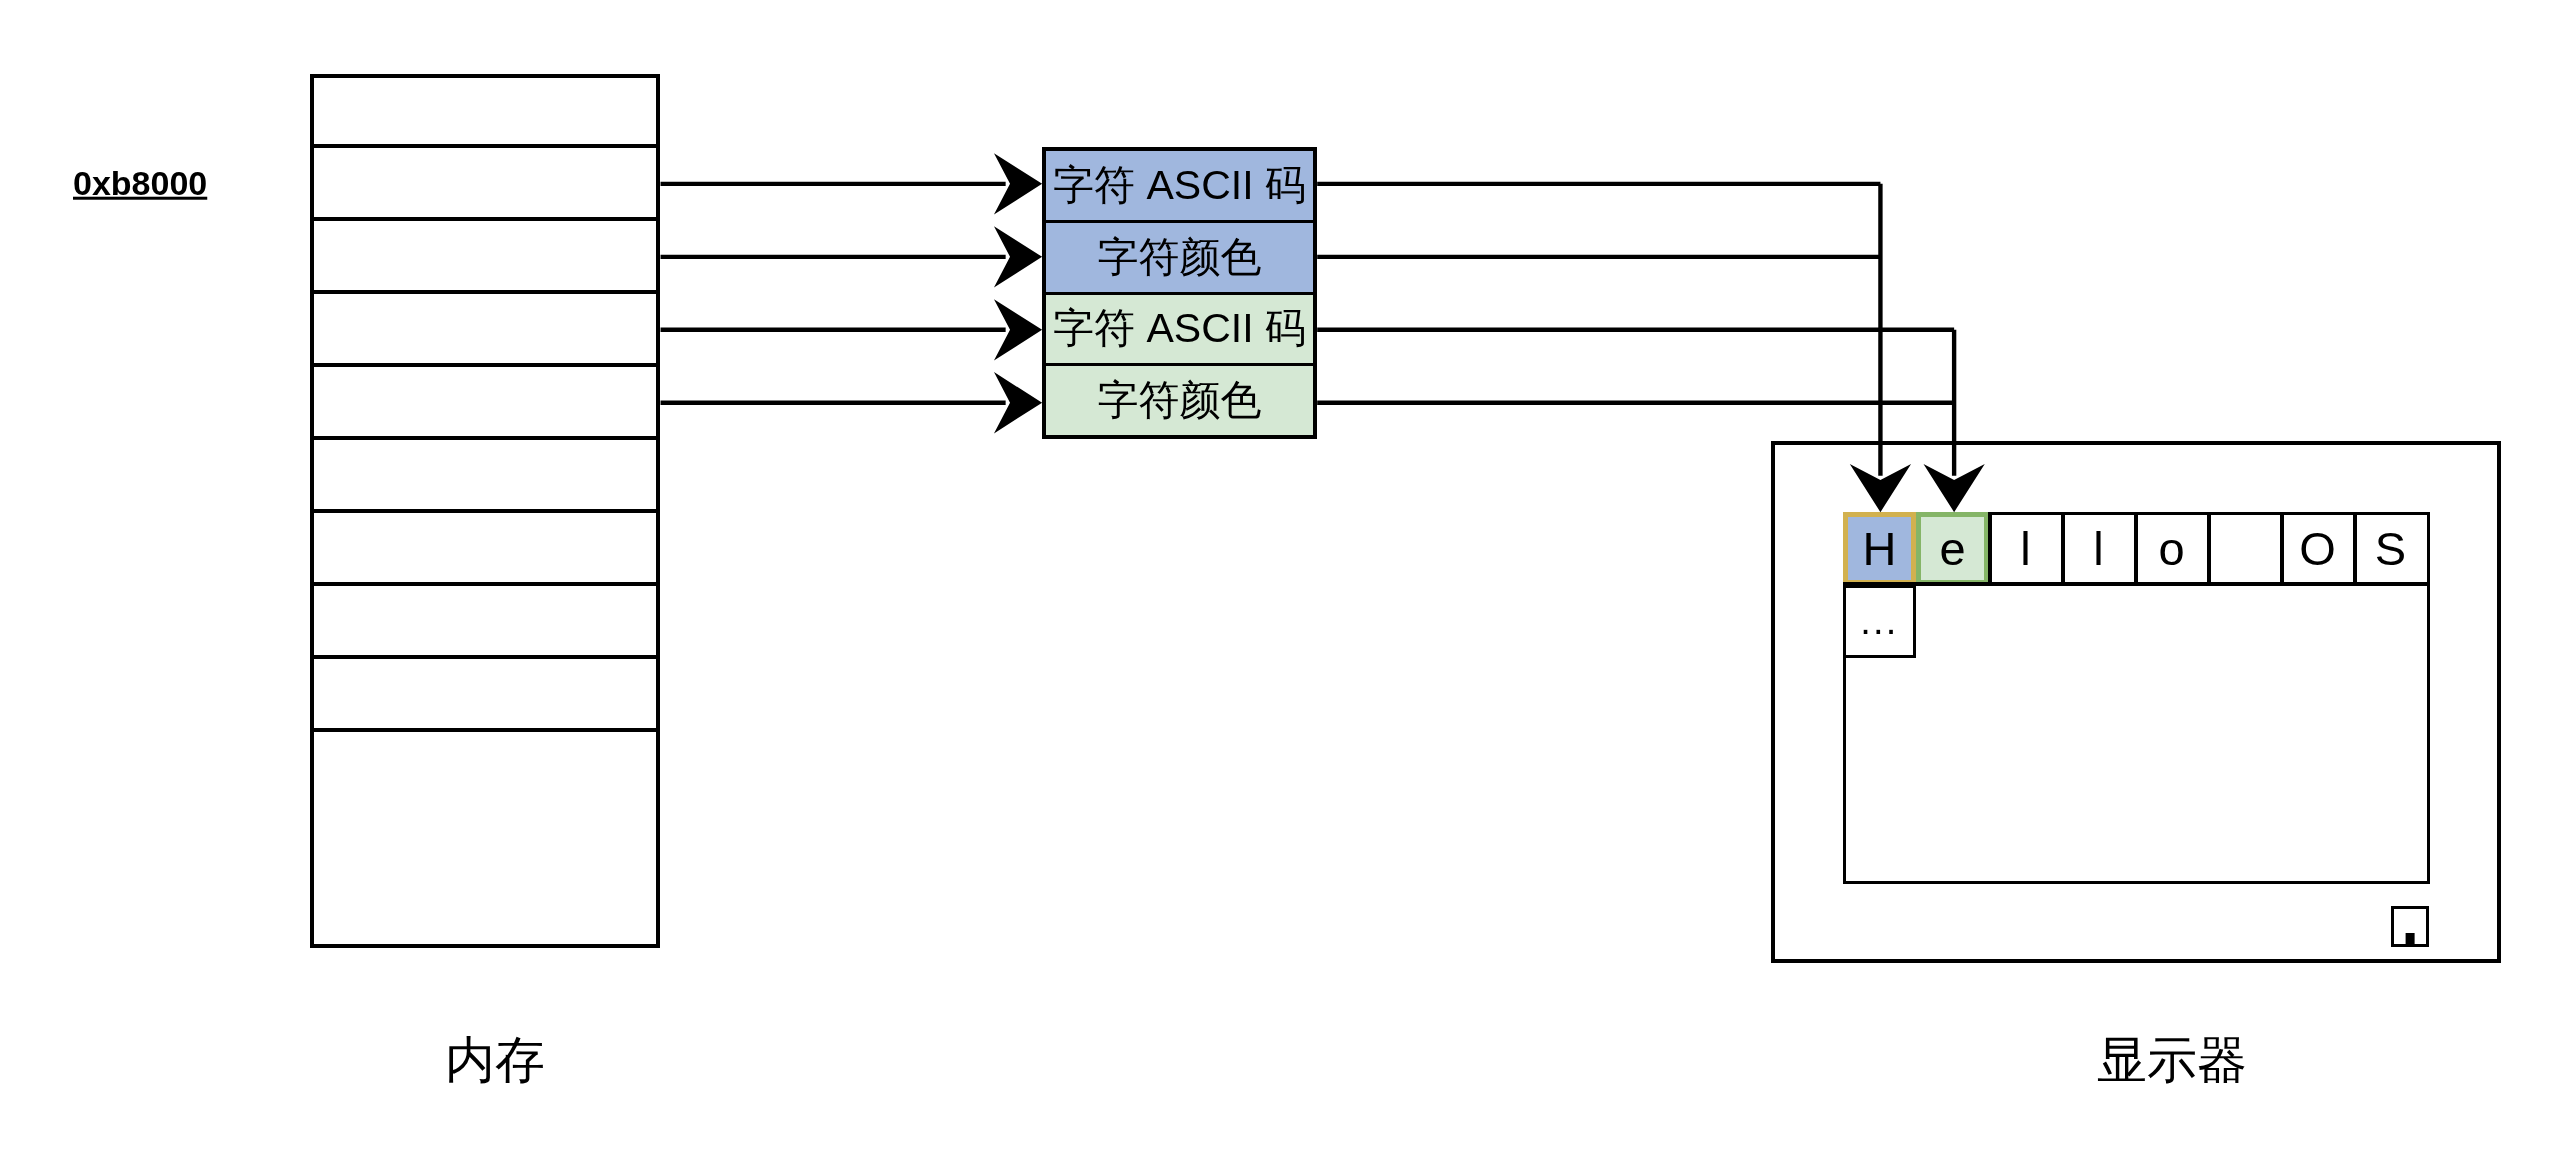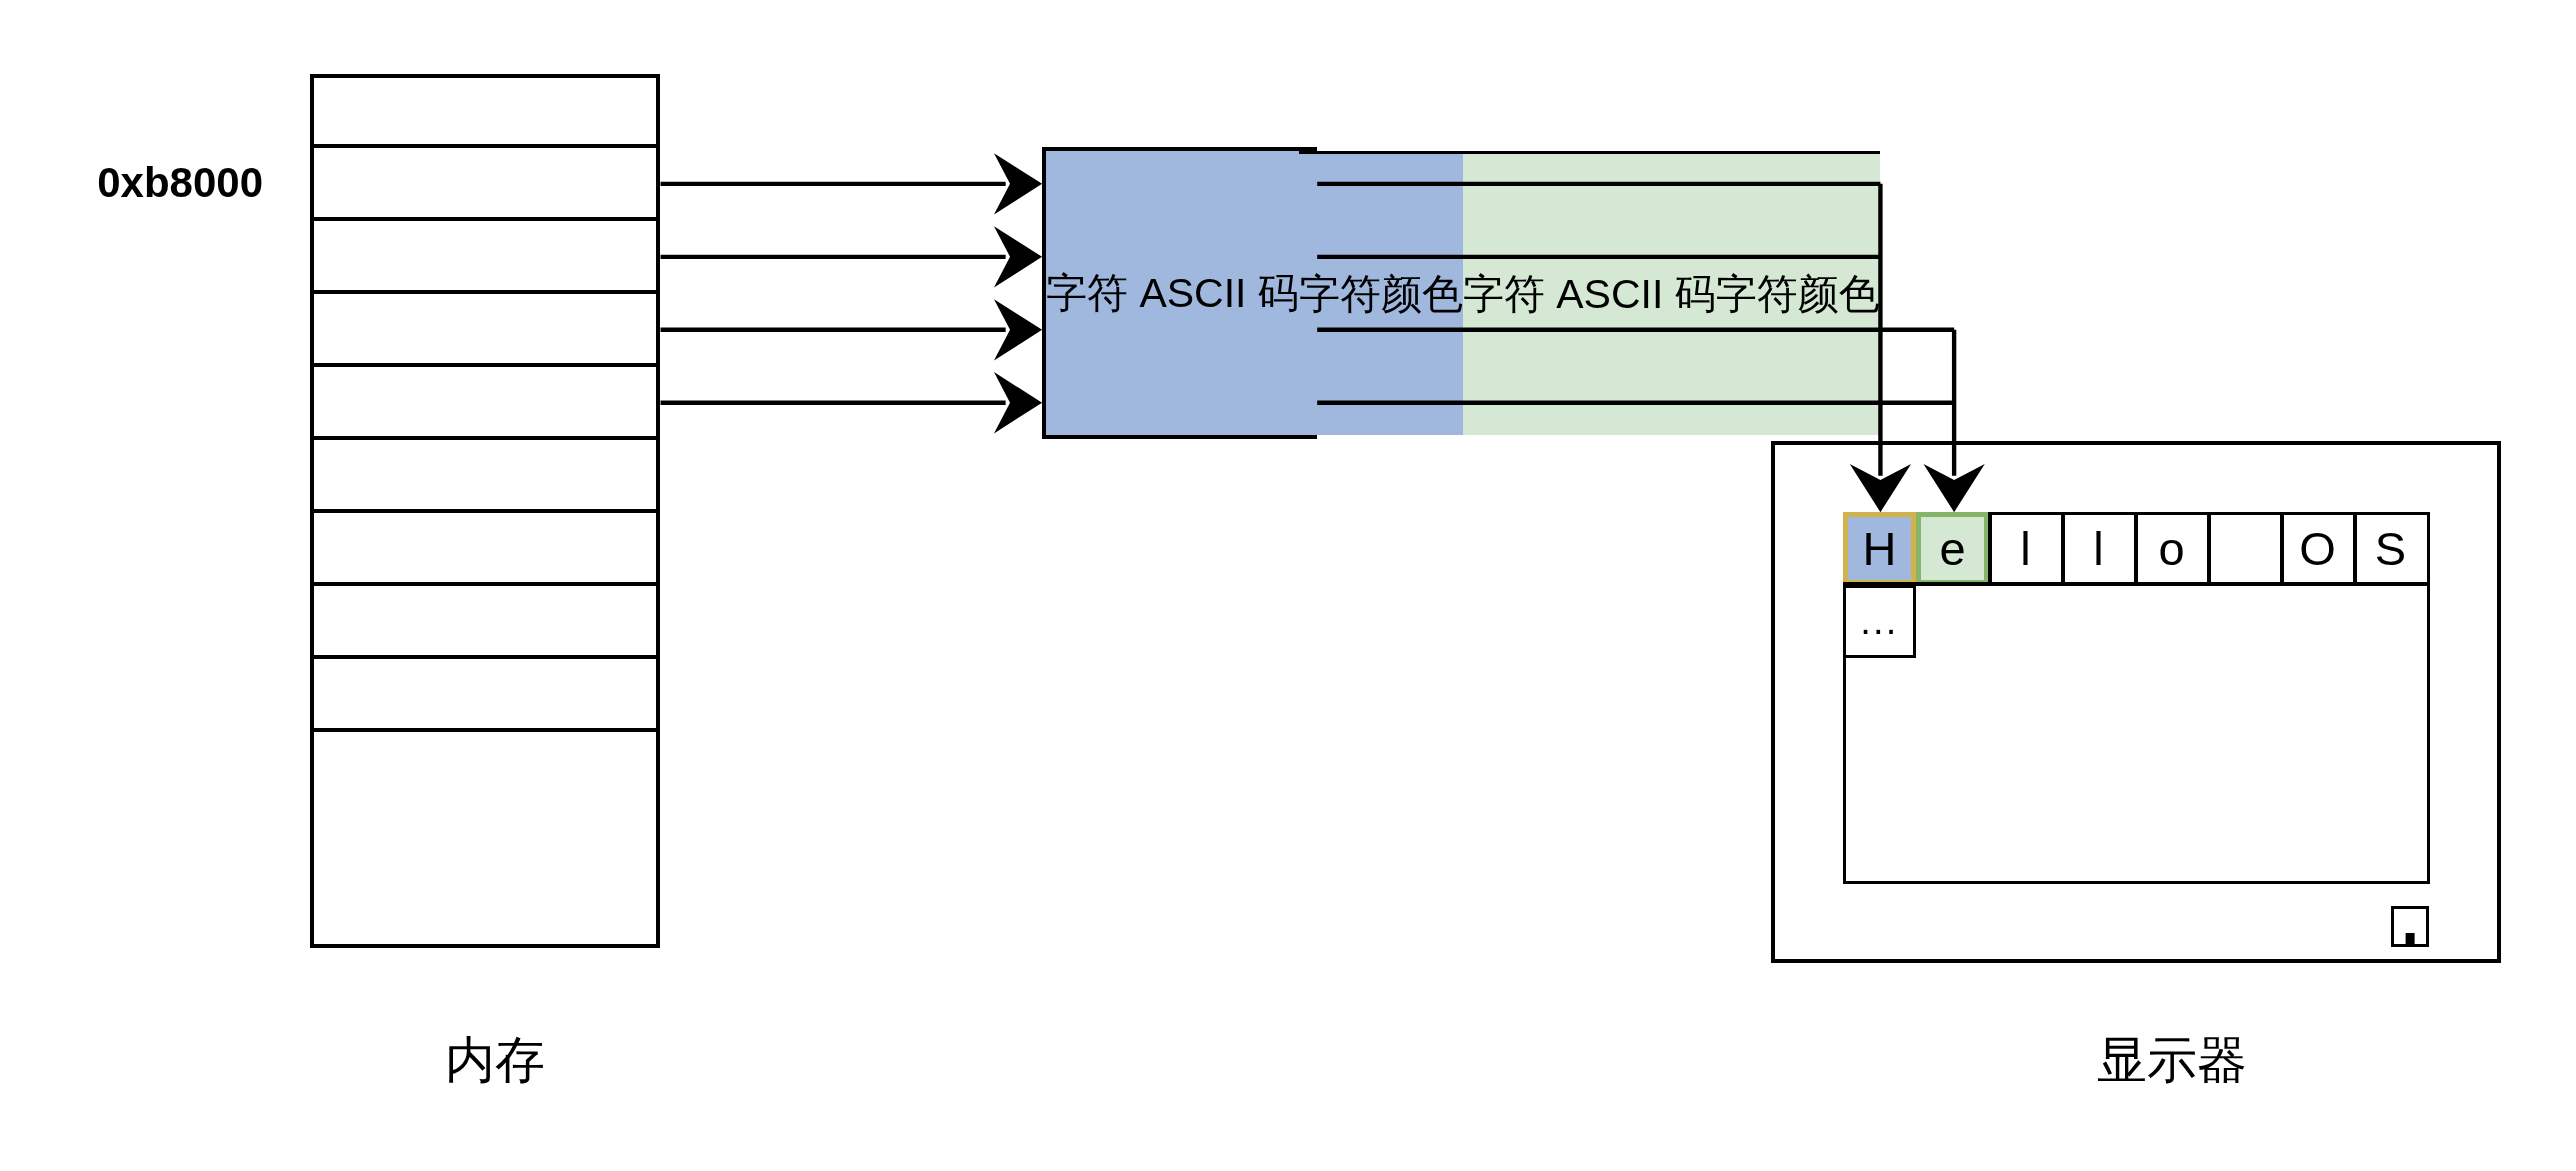--- a/index.html
+++ b/index.html
@@ -6,23 +6,23 @@
   .scene{
     position:relative;width:2576px;height:1171px;
     background:var(--background,#fff);
     font-family:"Liberation Sans","DejaVu Sans",sans-serif;
     color:#000;overflow:hidden;
   }
   .abs{position:absolute;box-sizing:border-box;}
   
   .memory-box{border:4.4px solid #000;background:#fff;}
   .mem-line{position:absolute;left:0;width:100%;height:4.4px;background:#000;}
-  .addr-label{font-size:42px;font-weight:bold;text-align:right;transform:translateY(-52%);white-space:nowrap;}
+  .addr-label{font-size:34px;font-weight:bold;text-align:left;transform:translateY(-52%);white-space:nowrap;text-decoration:underline;}
   
-  .vram{border:4.4px solid #000;display:flex;flex-direction:row;}
+  .vram{border:4.4px solid #000;display:flex;flex-direction:column;}
   .vrow{flex:1;display:flex;align-items:center;justify-content:center;
         font-size:41px;white-space:nowrap;}
   .vrow + .vrow{border-top:3.6px solid #000;}
   .vrow.blue{background:var(--blue_fill,#a0b7de);}
   .vrow.green{background:var(--green_fill,#d5e8d4);}
   
   .monitor-outer{border:4.4px solid #000;background:#fff;}
   .screen-inner{border:3.6px solid #000;background:#fff;}
   .cell{width:73px;height:73px;display:flex;align-items:center;justify-content:center;
         font-size:47px;}

